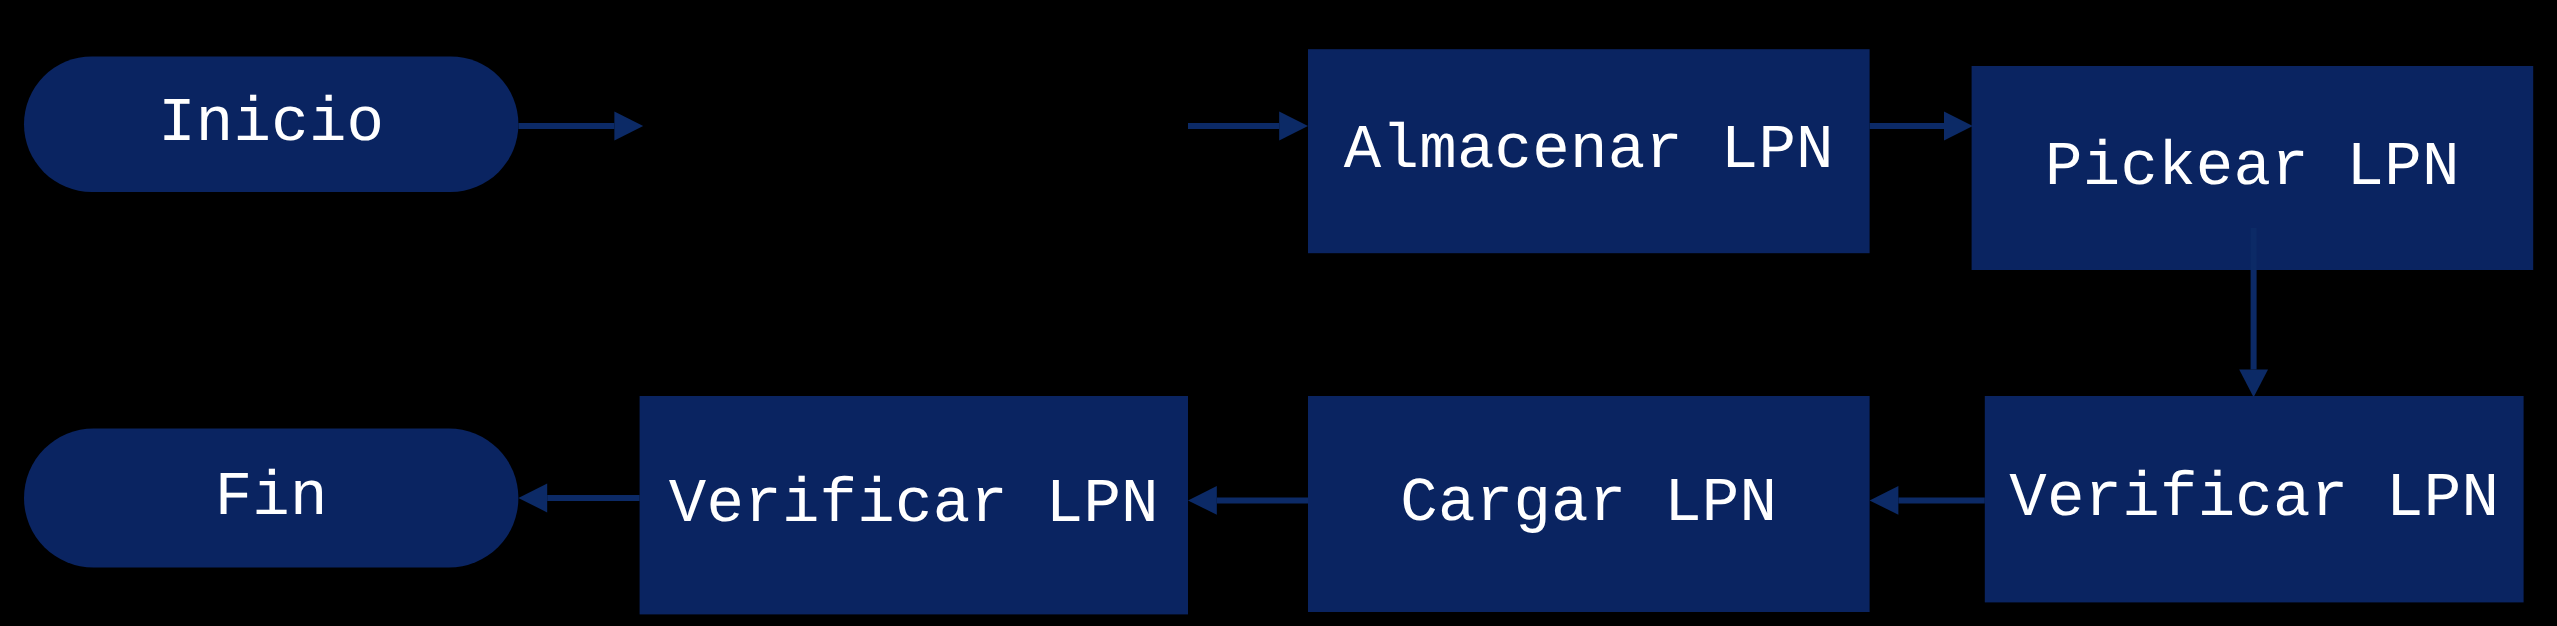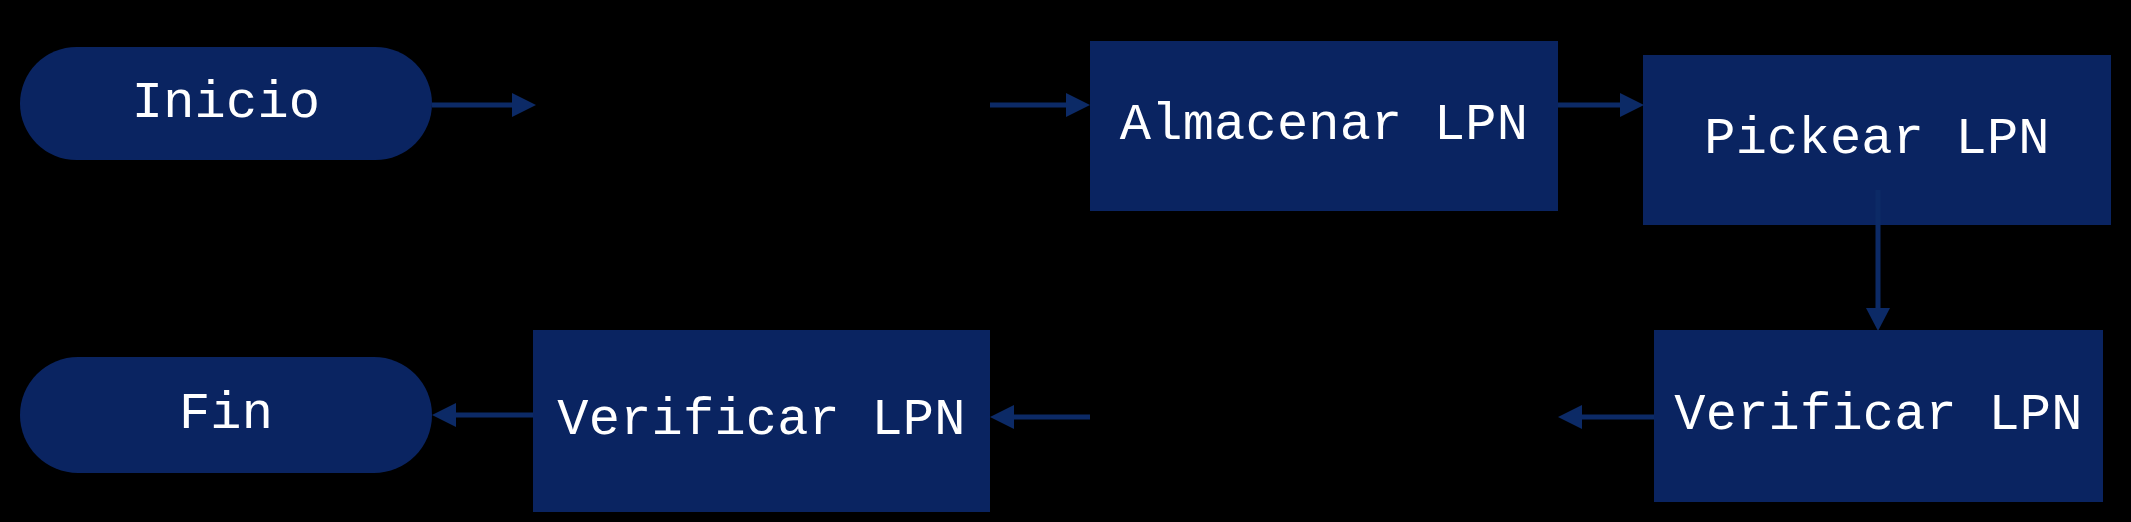--- a/index.html
+++ b/index.html
@@ -74,20 +74,23 @@
   </div>
 
   <div class="node terminator" id="node-fin">
     <span>Fin</span>
   </div>
 
   <div class="node" id="node-despachar">
     <span>Verificar LPN</span>
   </div>
 
+  <div class="node" id="node-cargar">
+    <span>Cargar LPN</span>
+  </div>
 
   <div class="node" id="node-verificar">
     <span>Verificar LPN</span>
   </div>
 
   <svg class="edge" style="left:0; top:0; width:2131px; height:522px;">
 
     <g>
       <line x1="432" y1="105" x2="512" y2="105"></line>
       <polygon points="512,93 536,105 512,117"></polygon>

